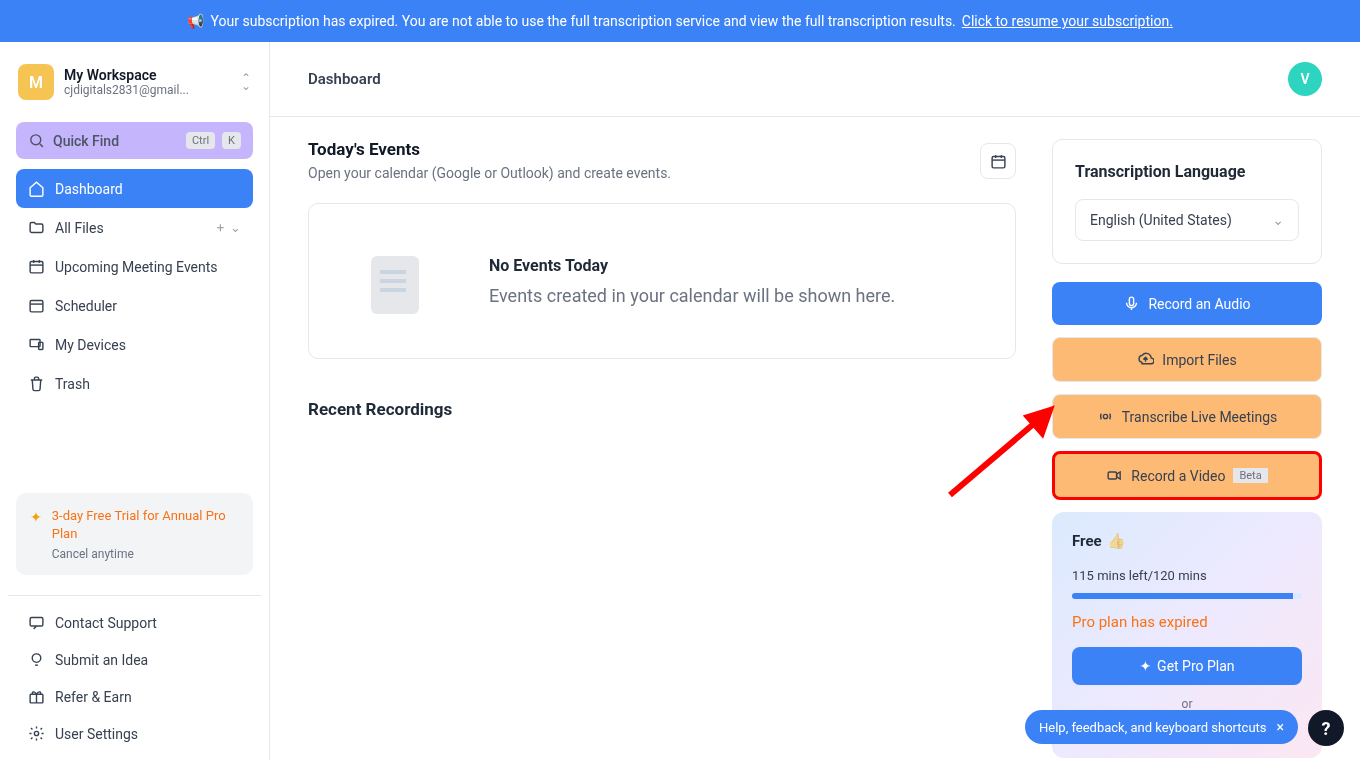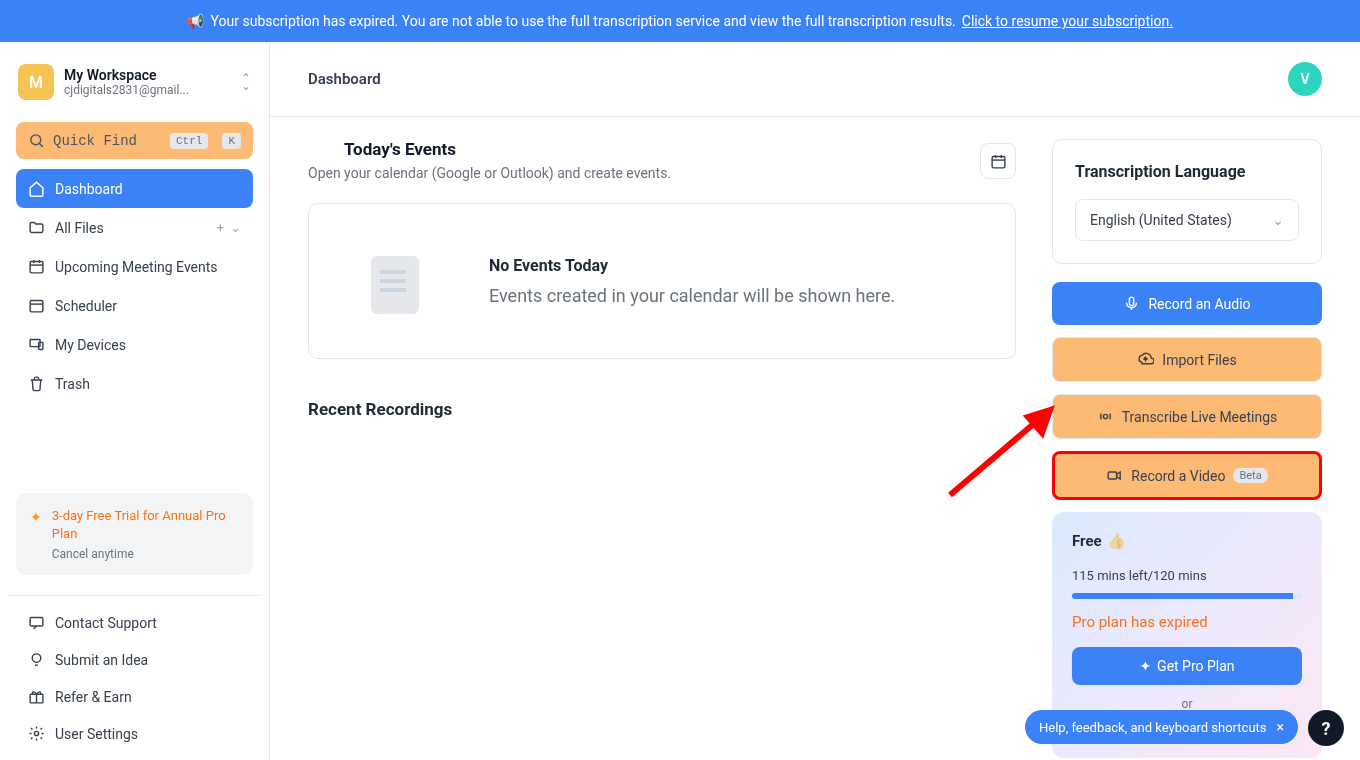--- a/index.html
+++ b/index.html
@@ -6,60 +6,60 @@
 body { font-family: -apple-system, BlinkMacSystemFont, 'Segoe UI', Roboto, sans-serif; font-size: 14px; color: #1f2937; background: #fff; width: 1360px; height: 760px; overflow: hidden; position: relative; }
 .banner { background: #3b82f6; color: #fff; height: 42px; display: flex; align-items: center; justify-content: center; font-size: 14px; gap: 6px; }
 .banner a { color: #fff; text-decoration: underline; }
 .layout { display: flex; height: calc(100% - 42px); }
 .sidebar { width: 270px; border-right: 1px solid #e5e7eb; display: flex; flex-direction: column; padding: 14px 8px 0; }
 .workspace { display: flex; align-items: center; gap: 10px; padding: 8px 10px; cursor: pointer; }
 .ws-avatar { width: 36px; height: 36px; border-radius: 8px; background: #f6c453; color: #fff; display: flex; align-items: center; justify-content: center; font-weight: 600; font-size: 16px; }
 .ws-name { font-weight: 600; font-size: 14px; color: #111827; }
 .ws-email { font-size: 12px; color: #6b7280; }
 .ws-chevrons { margin-left: auto; color: #9ca3af; font-size: 12px; line-height: 8px; display: flex; flex-direction: column; }
-.quickfind { margin: 14px 8px 10px; background: #fdba74; border-radius: 8px; padding: 10px 12px; display: flex; align-items: center; gap: 8px; color: #4b5563; font-family: Liberation Mono, monospace; }
-.quickfind .kbd { margin-left: auto; display: flex; gap: 14px; }
+.quickfind { margin: 14px 8px 10px; background: #c4b5fd; border-radius: 8px; padding: 10px 12px; display: flex; align-items: center; gap: 8px; color: #4b5563; }
+.quickfind .kbd { margin-left: auto; display: flex; gap: 7px; }
 .quickfind .kbd span { background: #e5e7eb; border-radius: 4px; padding: 2px 6px; font-size: 11px; color: #6b7280; }
 .nav { padding: 0 8px; }
 .nav-item { display: flex; align-items: center; gap: 10px; padding: 11px 12px; border-radius: 8px; color: #374151; cursor: pointer; font-size: 14px; }
 .nav-item.active { background: #3b82f6; color: #fff; }
 .nav-item .trail { margin-left: auto; display: flex; gap: 6px; color: #9ca3af; font-size: 13px; }
 .trial-card { margin: 20px 8px 12px; background: #f3f4f6; border-radius: 10px; padding: 14px; display: flex; gap: 10px; }
 .trial-card .spark { color: #f59e0b; font-size: 14px; padding-top: 2px; }
 .trial-card .title { color: #f97316; font-size: 13px; line-height: 1.4; }
 .trial-card .sub { color: #6b7280; font-size: 12px; margin-top: 4px; }
 .sidebar-spacer { flex: 1; }
 .bottom-nav { border-top: 1px solid #e5e7eb; padding: 8px; margin-top: 8px; }
 .bottom-nav .nav-item { padding: 10px 12px; }
 .main { flex: 1; display: flex; flex-direction: column; }
 .topbar { padding: 20px 38px; border-bottom: 1px solid #e5e7eb; display: flex; align-items: center; }
 .topbar h2 { font-size: 15px; font-weight: 600; color: #374151; }
 .user-avatar { margin-left: auto; width: 34px; height: 34px; border-radius: 50%; background: #2dd4bf; color: #fff; display: flex; align-items: center; justify-content: center; font-weight: 600; }
 .content { display: flex; padding: 22px 38px; gap: 36px; }
 .left-col { flex: 1; }
-.section-title { font-weight: 700; font-size: 17px; color: #111827; margin-left: 36px; }
+.section-title { font-weight: 700; font-size: 17px; color: #111827; }
 .section-sub { color: #6b7280; font-size: 14px; margin-top: 6px; }
 .events-head { display: flex; align-items: flex-start; justify-content: space-between; }
 .cal-btn { width: 36px; height: 36px; border: 1px solid #e5e7eb; border-radius: 8px; display: flex; align-items: center; justify-content: center; color: #374151; margin-top: 4px; }
 .events-card { border: 1px solid #e5e7eb; border-radius: 10px; padding: 32px; margin-top: 22px; display: flex; align-items: center; gap: 38px; min-height: 140px; }
 .events-illustration { width: 110px; height: 90px; position: relative; }
 .doc-shape { position: absolute; left: 30px; top: 20px; width: 48px; height: 58px; background: #e5e7eb; border-radius: 6px; }
 .doc-shape::before { content: ''; position: absolute; left: 9px; top: 14px; width: 26px; height: 4px; background: #cbd5e1; box-shadow: 0 9px 0 #cbd5e1, 0 18px 0 #cbd5e1; }
 .events-text h3 { font-size: 16px; font-weight: 700; margin-bottom: 10px; }
 .events-text p { color: #6b7280; font-size: 18px; }
 .recent-title { font-weight: 700; font-size: 17px; margin-top: 40px; }
 .right-col { width: 270px; }
 .panel { border: 1px solid #e5e7eb; border-radius: 10px; padding: 22px; margin-bottom: 18px; }
 .panel h3 { font-size: 16px; font-weight: 700; margin-bottom: 18px; }
 .select { border: 1px solid #e5e7eb; border-radius: 8px; padding: 12px 14px; display: flex; align-items: center; justify-content: space-between; color: #374151; cursor: pointer; font-size: 14px; }
 .action-btn { border-radius: 8px; padding: 13px; display: flex; align-items: center; justify-content: center; gap: 8px; margin-bottom: 12px; font-size: 14px; cursor: pointer; }
 .action-btn.primary { background: #3b82f6; color: #fff; }
 .action-btn.ghost { border: 1px solid #e5e7eb; color: #374151; background: #fdba74; }
 .action-btn.red-border { border: 3px solid #ff0000; }
-.beta-badge { background: #e5e7eb; border-radius: 7px; padding: 1px 6px; font-size: 11px; color: #6b7280; }
+.beta-badge { background: #e5e7eb; border-radius: 0; padding: 1px 6px; font-size: 11px; color: #6b7280; }
 .plan-card { border-radius: 12px; padding: 20px; background: linear-gradient(135deg, #dbeafe 0%, #ede9fe 50%, #fce7f3 100%); }
 .plan-head { font-weight: 700; font-size: 15px; display: flex; align-items: center; gap: 6px; margin-bottom: 18px; }
 .plan-mins { color: #374151; font-size: 13px; margin-bottom: 10px; }
 .progress { height: 6px; background: #dbeafe; border-radius: 4px; overflow: hidden; margin-bottom: 14px; }
 .progress-fill { height: 100%; background: #3b82f6; width: 96%; }
 .plan-expired { color: #f97316; font-size: 15px; margin-bottom: 16px; }
 .get-pro { background: #3b82f6; color: #fff; border-radius: 8px; padding: 11px; text-align: center; font-size: 14px; cursor: pointer; display:flex; align-items:center; justify-content:center; gap:6px;}
 .plan-or { text-align: center; color: #6b7280; font-size: 12px; margin: 12px 0; }
 .apply-link { color: #3b82f6; text-align: center; font-size: 13px; cursor: pointer; display:flex; align-items:center; justify-content:center; gap:4px;}
 .arrow-annotation { position: absolute; left: 920px; top: 395px; pointer-events: none; }

